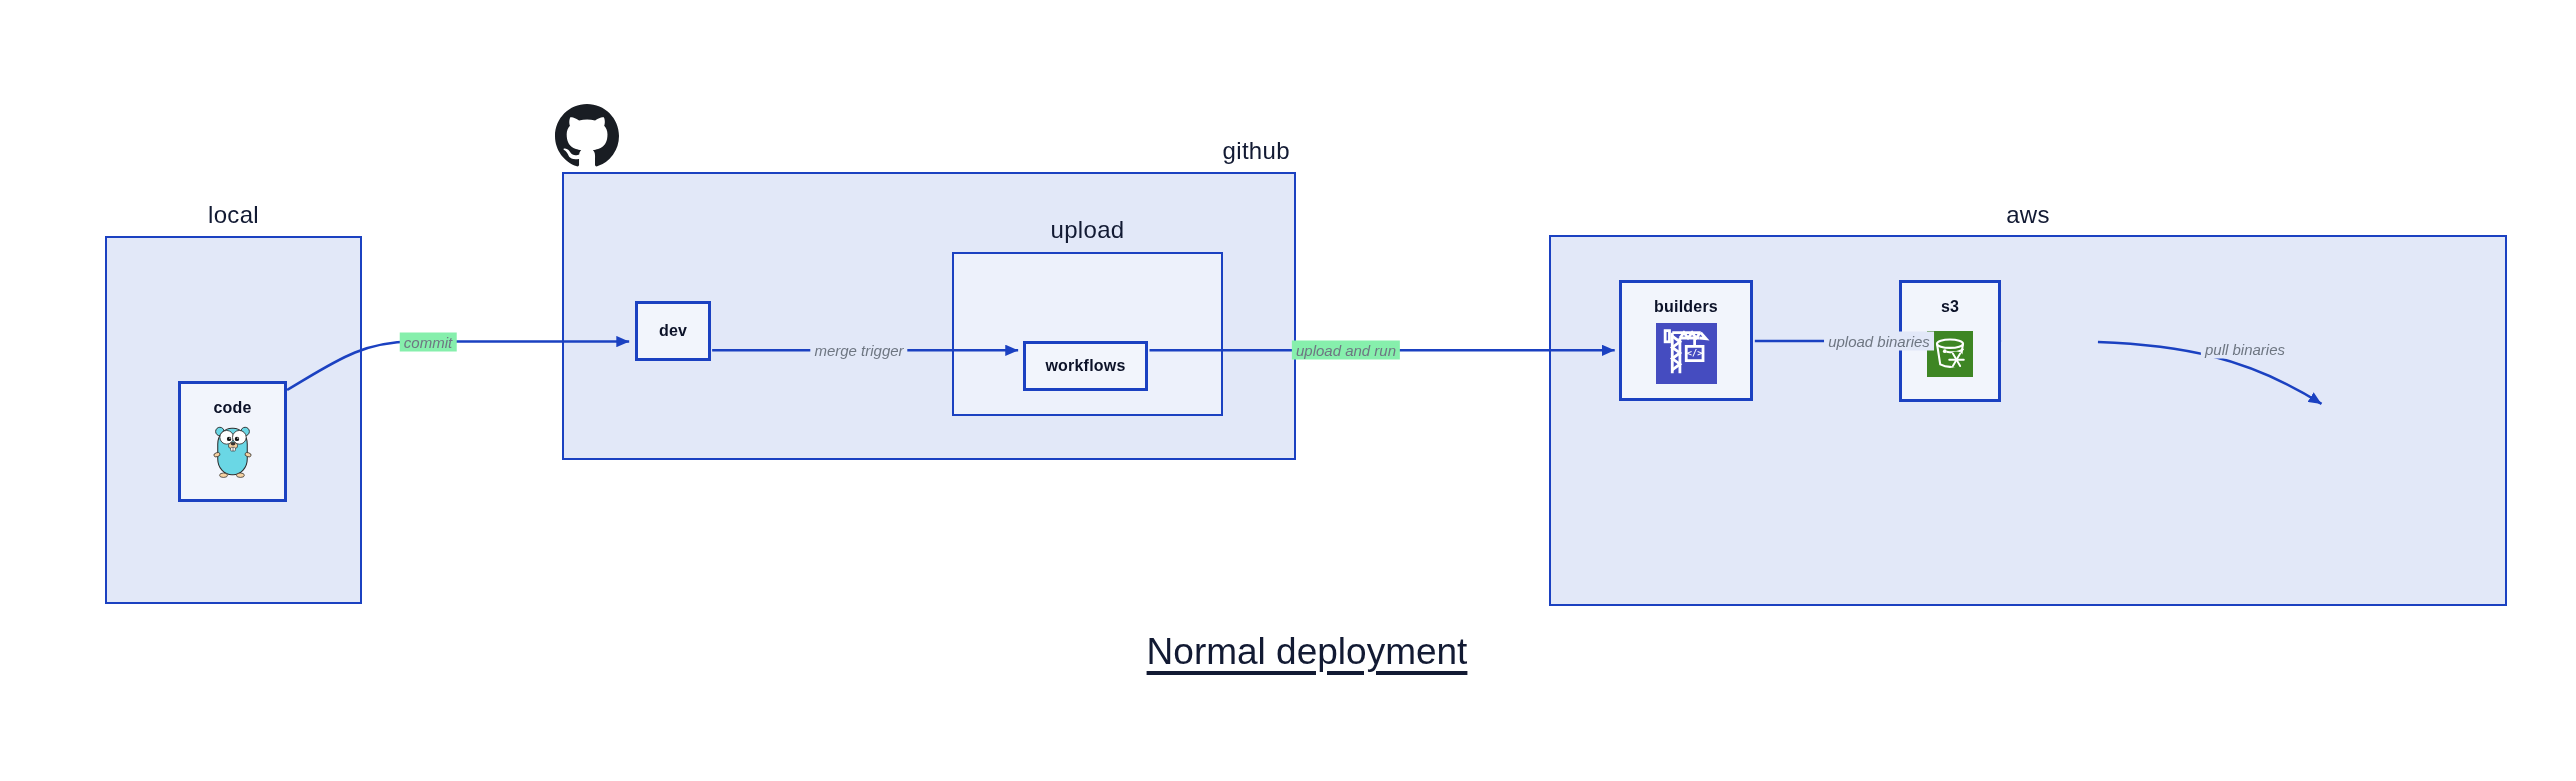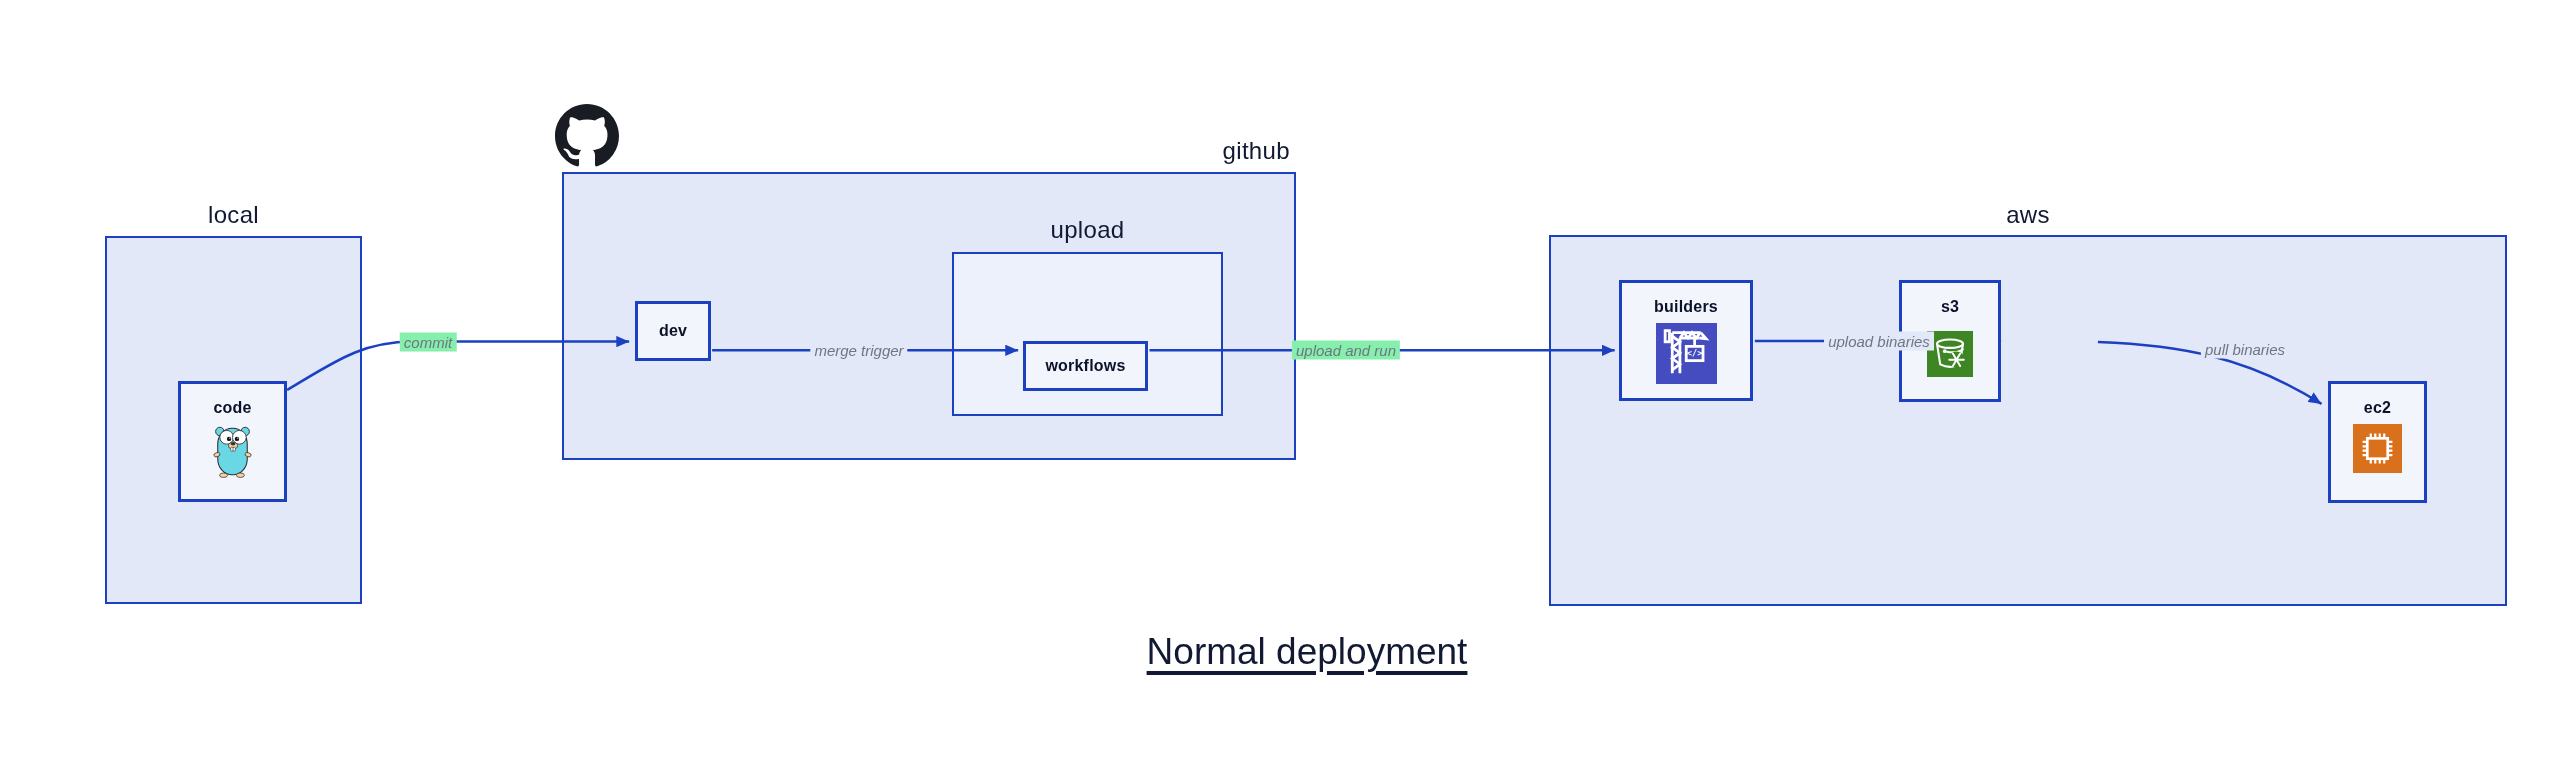--- a/index.html
+++ b/index.html
@@ -160,32 +160,17 @@
       <circle cx="9.3" cy="10.5" r="1" fill="#FFFFFF"></circle>
       <circle cx="15.4" cy="15" r="4.3" fill="#3E8624"></circle>
       <g stroke="#FFFFFF" stroke-width="1" stroke-linecap="round" fill="none">
         <path d="M11.6 15 H19.2"></path>
         <path d="M13.5 11.7 L17.3 18.3"></path>
         <path d="M13.5 18.3 L17.3 11.7"></path>
       </g>
     </svg>
   </div>
 
-  <div class="node" style="left:2328px;top:381px;width:99px;height:122px;">
-    <div class="node-label">ec2</div>
-    <svg class="node-icon" width="49" height="49" viewBox="0 0 24 24">
-      <rect x="0" y="0" width="24" height="24" fill="#D9701C"></rect>
-      <g stroke="#FFFFFF" stroke-width="1.3" fill="none">
-        <rect x="7" y="7" width="10" height="10"></rect>
-      </g>
-      <g stroke="#FFFFFF" stroke-width="1.1" fill="none">
-        <path d="M8.7 4.7 V7 M10.9 4.7 V7 M13.1 4.7 V7 M15.3 4.7 V7"></path>
-        <path d="M8.7 17 V19.3 M10.9 17 V19.3 M13.1 17 V19.3 M15.3 17 V19.3"></path>
-        <path d="M4.7 8.7 H7 M4.7 10.9 H7 M4.7 13.1 H7 M4.7 15.3 H7"></path>
-        <path d="M17 8.7 H19.3 M17 10.9 H19.3 M17 13.1 H19.3 M17 15.3 H19.3"></path>
-      </g>
-    </svg>
-  </div>
 
   <div class="title">Normal deployment</div>
 
 </div>
 
 
 </body></html>

